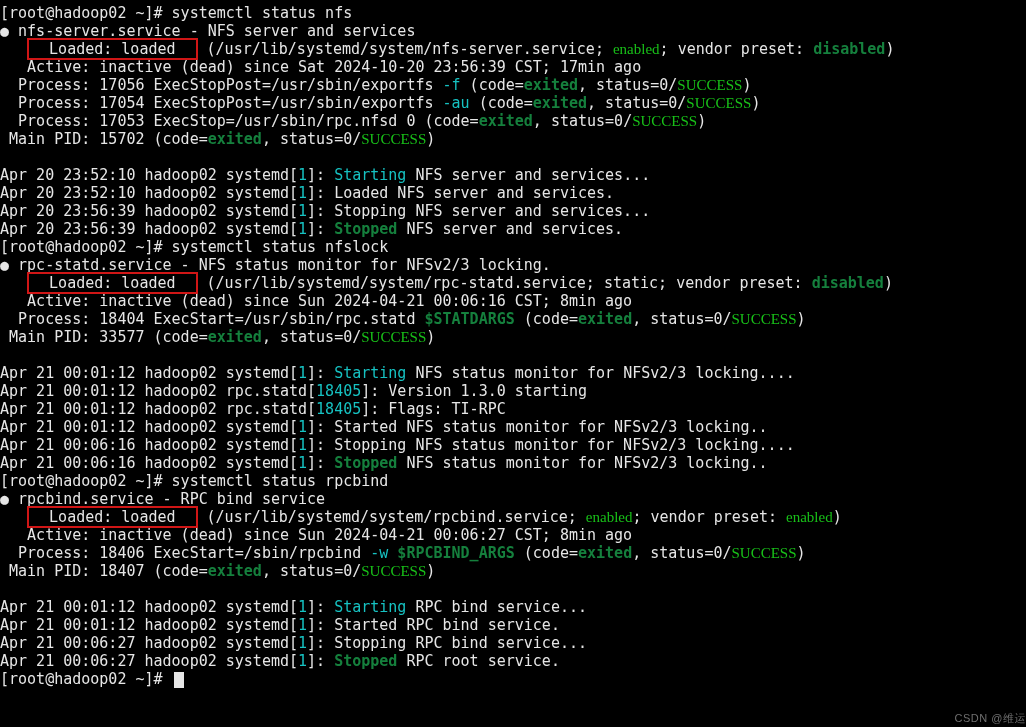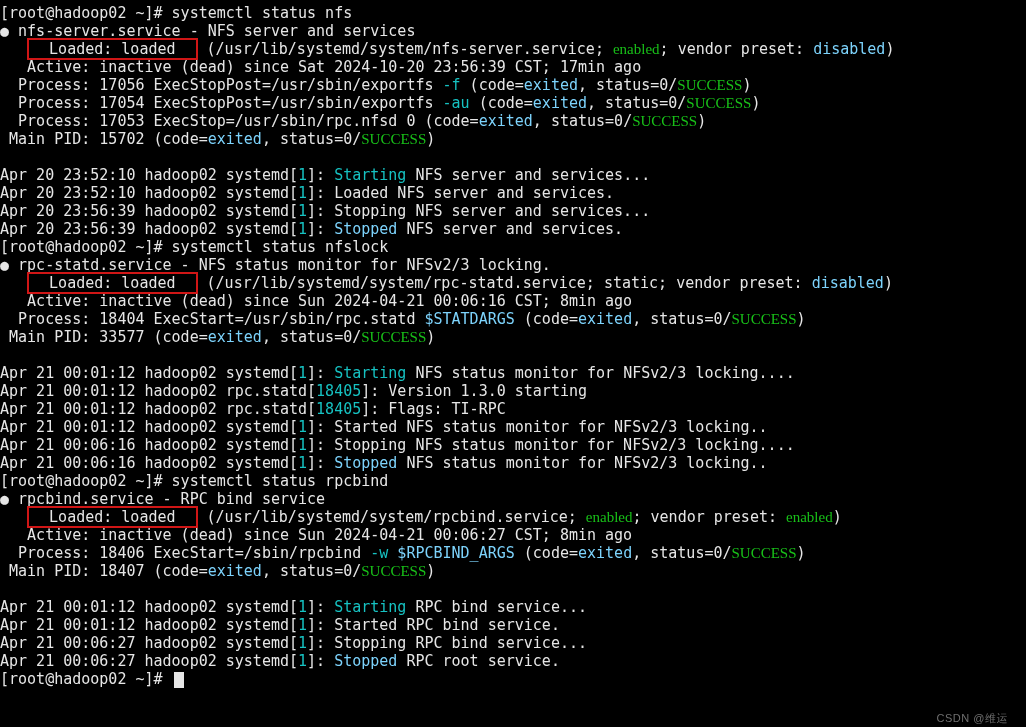--- a/index.html
+++ b/index.html
@@ -14,27 +14,27 @@
   }
   pre.terminal {
     margin: 0;
     padding: 4px 0 20px 0;
     white-space: pre;
     display: block;
   }
   .w  { color: #e6e6e6; }
   .g  { color: #18c018; font-family: Liberation Serif, serif; }
   .c  { color: #16c2c2; }
-  .y  { color: #7dd3fc; }
+  .y  { color: #15803d; font-weight: bold; }
   .hl { border: 2px solid #d01616; padding: 0 20px; }
   .bullet { color: #e6e6e6; }
   .caret { display:inline-block; width:10px; height:16px; background:#e6e6e6; vertical-align:text-bottom; margin-left:2px; }
   .watermark {
     position: fixed;
-    right: 18px;
+    right: 0;
     bottom: 2px;
     color: #6f6f6f;
     font-size: 11px;
     font-family: sans-serif;
     letter-spacing: 0.5px;
   }
 </style>
 </head>
 <body>
 

